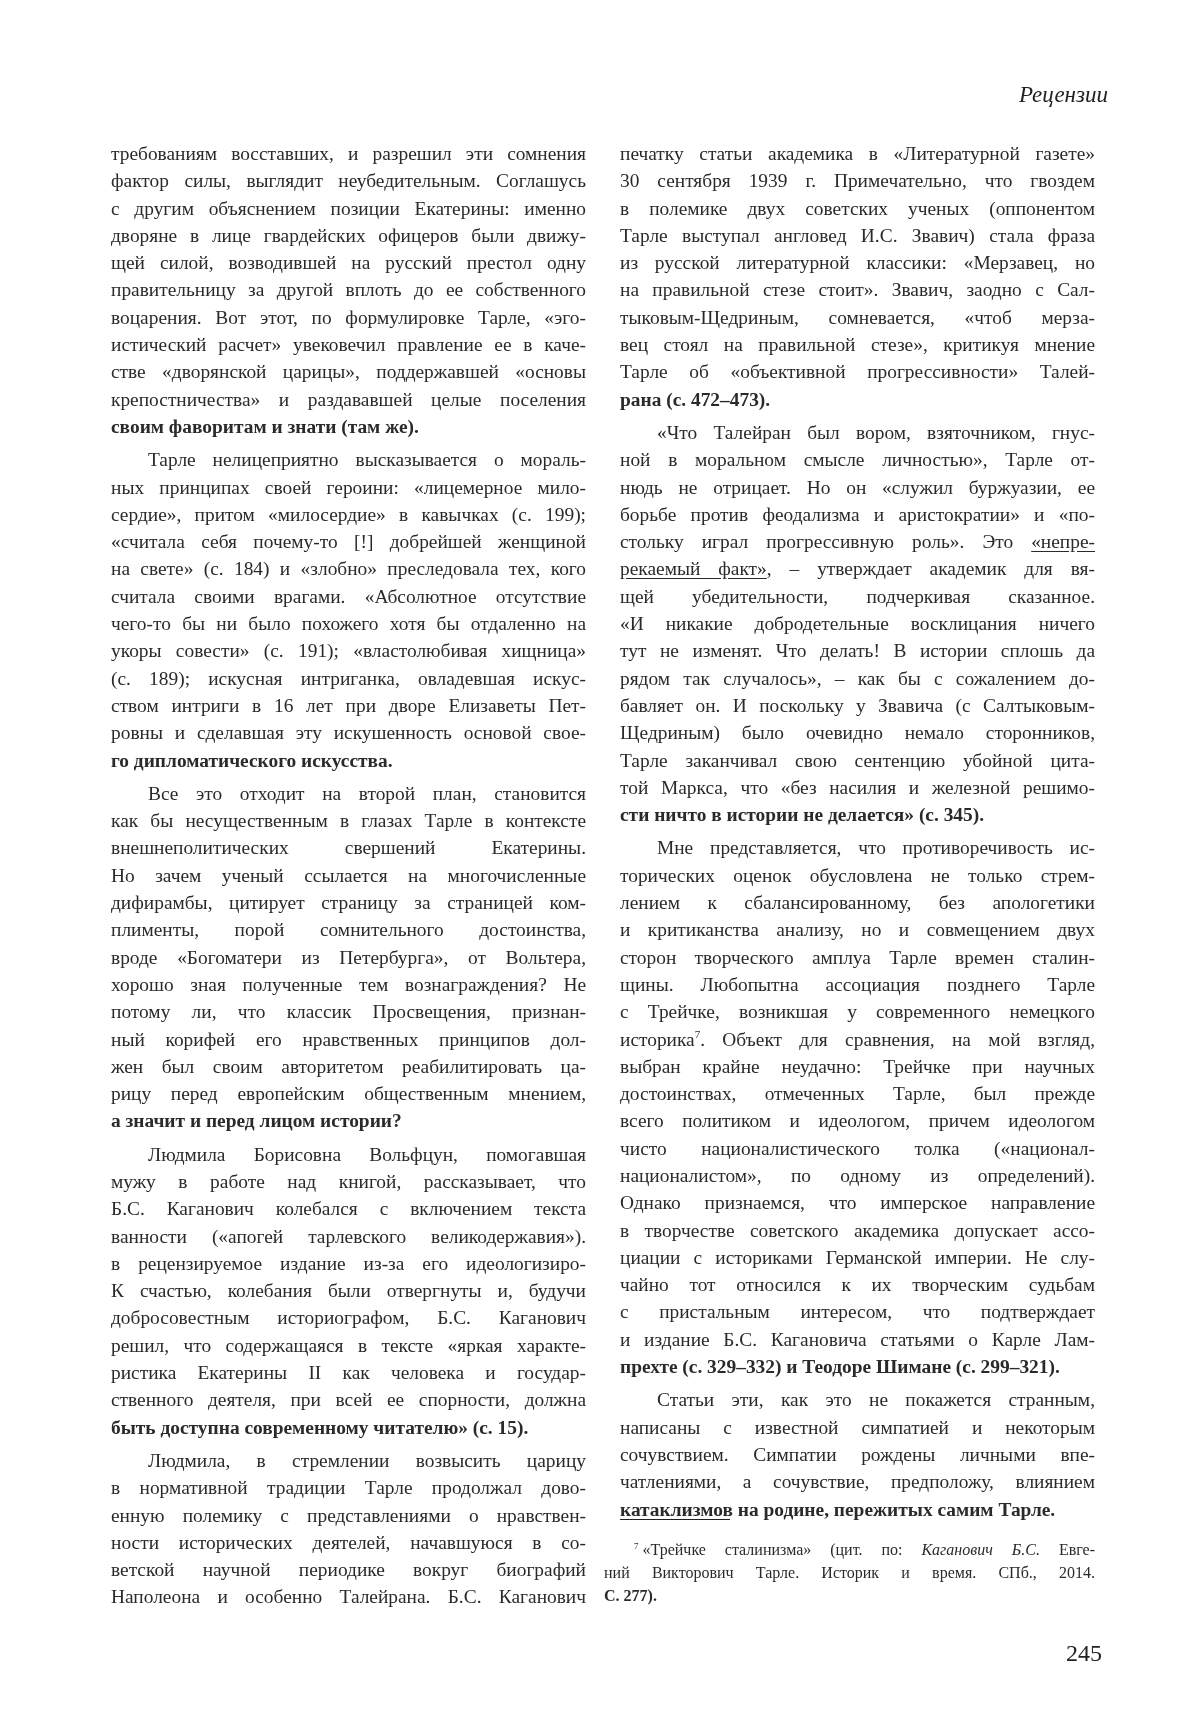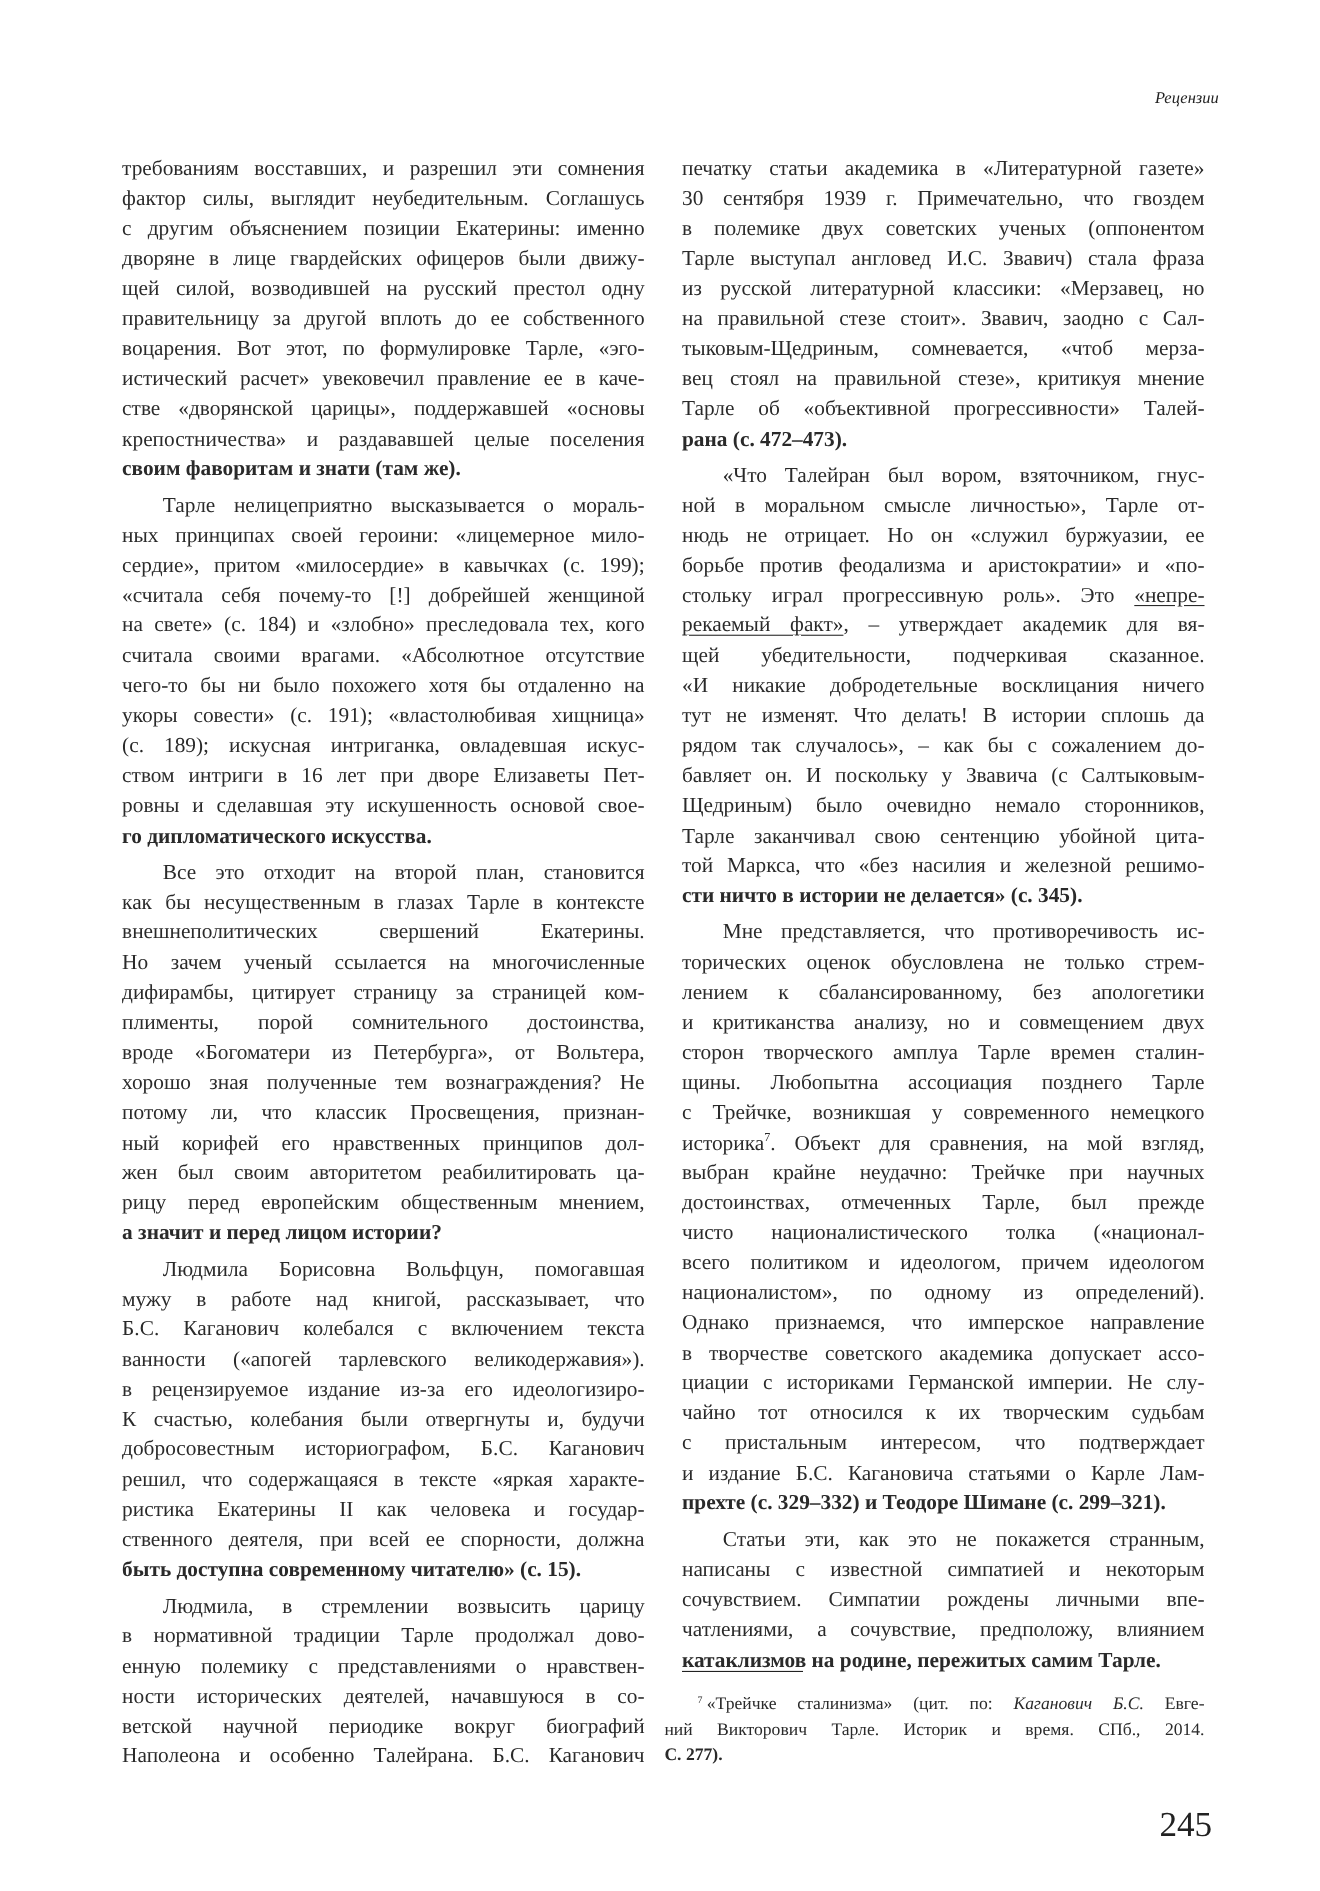--- a/index.html
+++ b/index.html
@@ -4,21 +4,21 @@
 <style>
   html, body { margin: 0; padding: 0; background: #ffffff; }
   body {
     width: 1200px; height: 1719px; position: relative; overflow: hidden;
     font-family: "Liberation Serif", "DejaVu Serif", serif;
     color: #2a2a2a;
   }
   .page { position: absolute; left: 0; top: 0; width: 1200px; height: 1719px; }
   .running-head {
     position: absolute; top: 82px; right: 92px;
-    font-style: italic; font-size: 15px; color: #222;
+    font-style: italic; font-size: 23px; color: #222;
   }
   .col {
     position: absolute; top: 140px; width: 475px;
     font-size: 19.4px; line-height: 27.3px;
   }
   .col-left { left: 111px; }
   .col-right { left: 620px; }
   .line {
     display: block; height: 27.3px; white-space: nowrap;
     text-align: justify; text-align-last: justify;
@@ -35,21 +35,21 @@
   .footnote {
     position: absolute; left: 604px; top: 1538px; width: 491px;
     font-size: 16px; line-height: 23px;
   }
   .footnote .line { height: 23px; }
   .footnote .indent { padding-left: 30px; }
   .fn-mark { font-size: 9px; vertical-align: 6px; margin-right: 4px; }
   .footnote i { font-style: italic; }
   .page-number {
     position: absolute; top: 1640px; right: 98px;
-    font-size: 32px; color: #222;
+    font-size: 24px; color: #222;
   }
 </style>
 </head>
 <body>
 
 <div class="page">
 
   <div class="running-head">Рецензии</div>
 
   <div class="col col-left" id="col-left">
@@ -157,22 +157,22 @@
         <span class="line indent">Мне представляется, что противоречивость ис-</span>
         <span class="line">торических оценок обусловлена не только стрем-</span>
         <span class="line">лением к сбалансированному, без апологетики</span>
         <span class="line">и критиканства анализу, но и совмещением двух</span>
         <span class="line">сторон творческого амплуа Тарле времен сталин-</span>
         <span class="line">щины. Любопытна ассоциация позднего Тарле</span>
         <span class="line">с Трейчке, возникшая у современного немецкого</span>
         <span class="line">историка<sup>7</sup>. Объект для сравнения, на мой взгляд,</span>
         <span class="line">выбран крайне неудачно: Трейчке при научных</span>
         <span class="line">достоинствах, отмеченных Тарле, был прежде</span>
+        <span class="line">всего политиком и идеологом, причем идеологом</span>
         <span class="line">чисто националистического толка («национал-</span>
-        <span class="line">всего политиком и идеологом, причем идеологом</span>
         <span class="line">националистом», по одному из определений).</span>
         <span class="line">Однако признаемся, что имперское направление</span>
         <span class="line">в творчестве советского академика допускает ассо-</span>
         <span class="line">циации с историками Германской империи. Не слу-</span>
         <span class="line">чайно тот относился к их творческим судьбам</span>
         <span class="line">с пристальным интересом, что подтверждает</span>
         <span class="line">и издание Б.С. Кагановича статьями о Карле Лам-</span>
         <span class="line last">прехте (с. 329–332) и Теодоре Шимане (с. 299–321).</span>
       </div>
       <div class="para-gap"></div>

